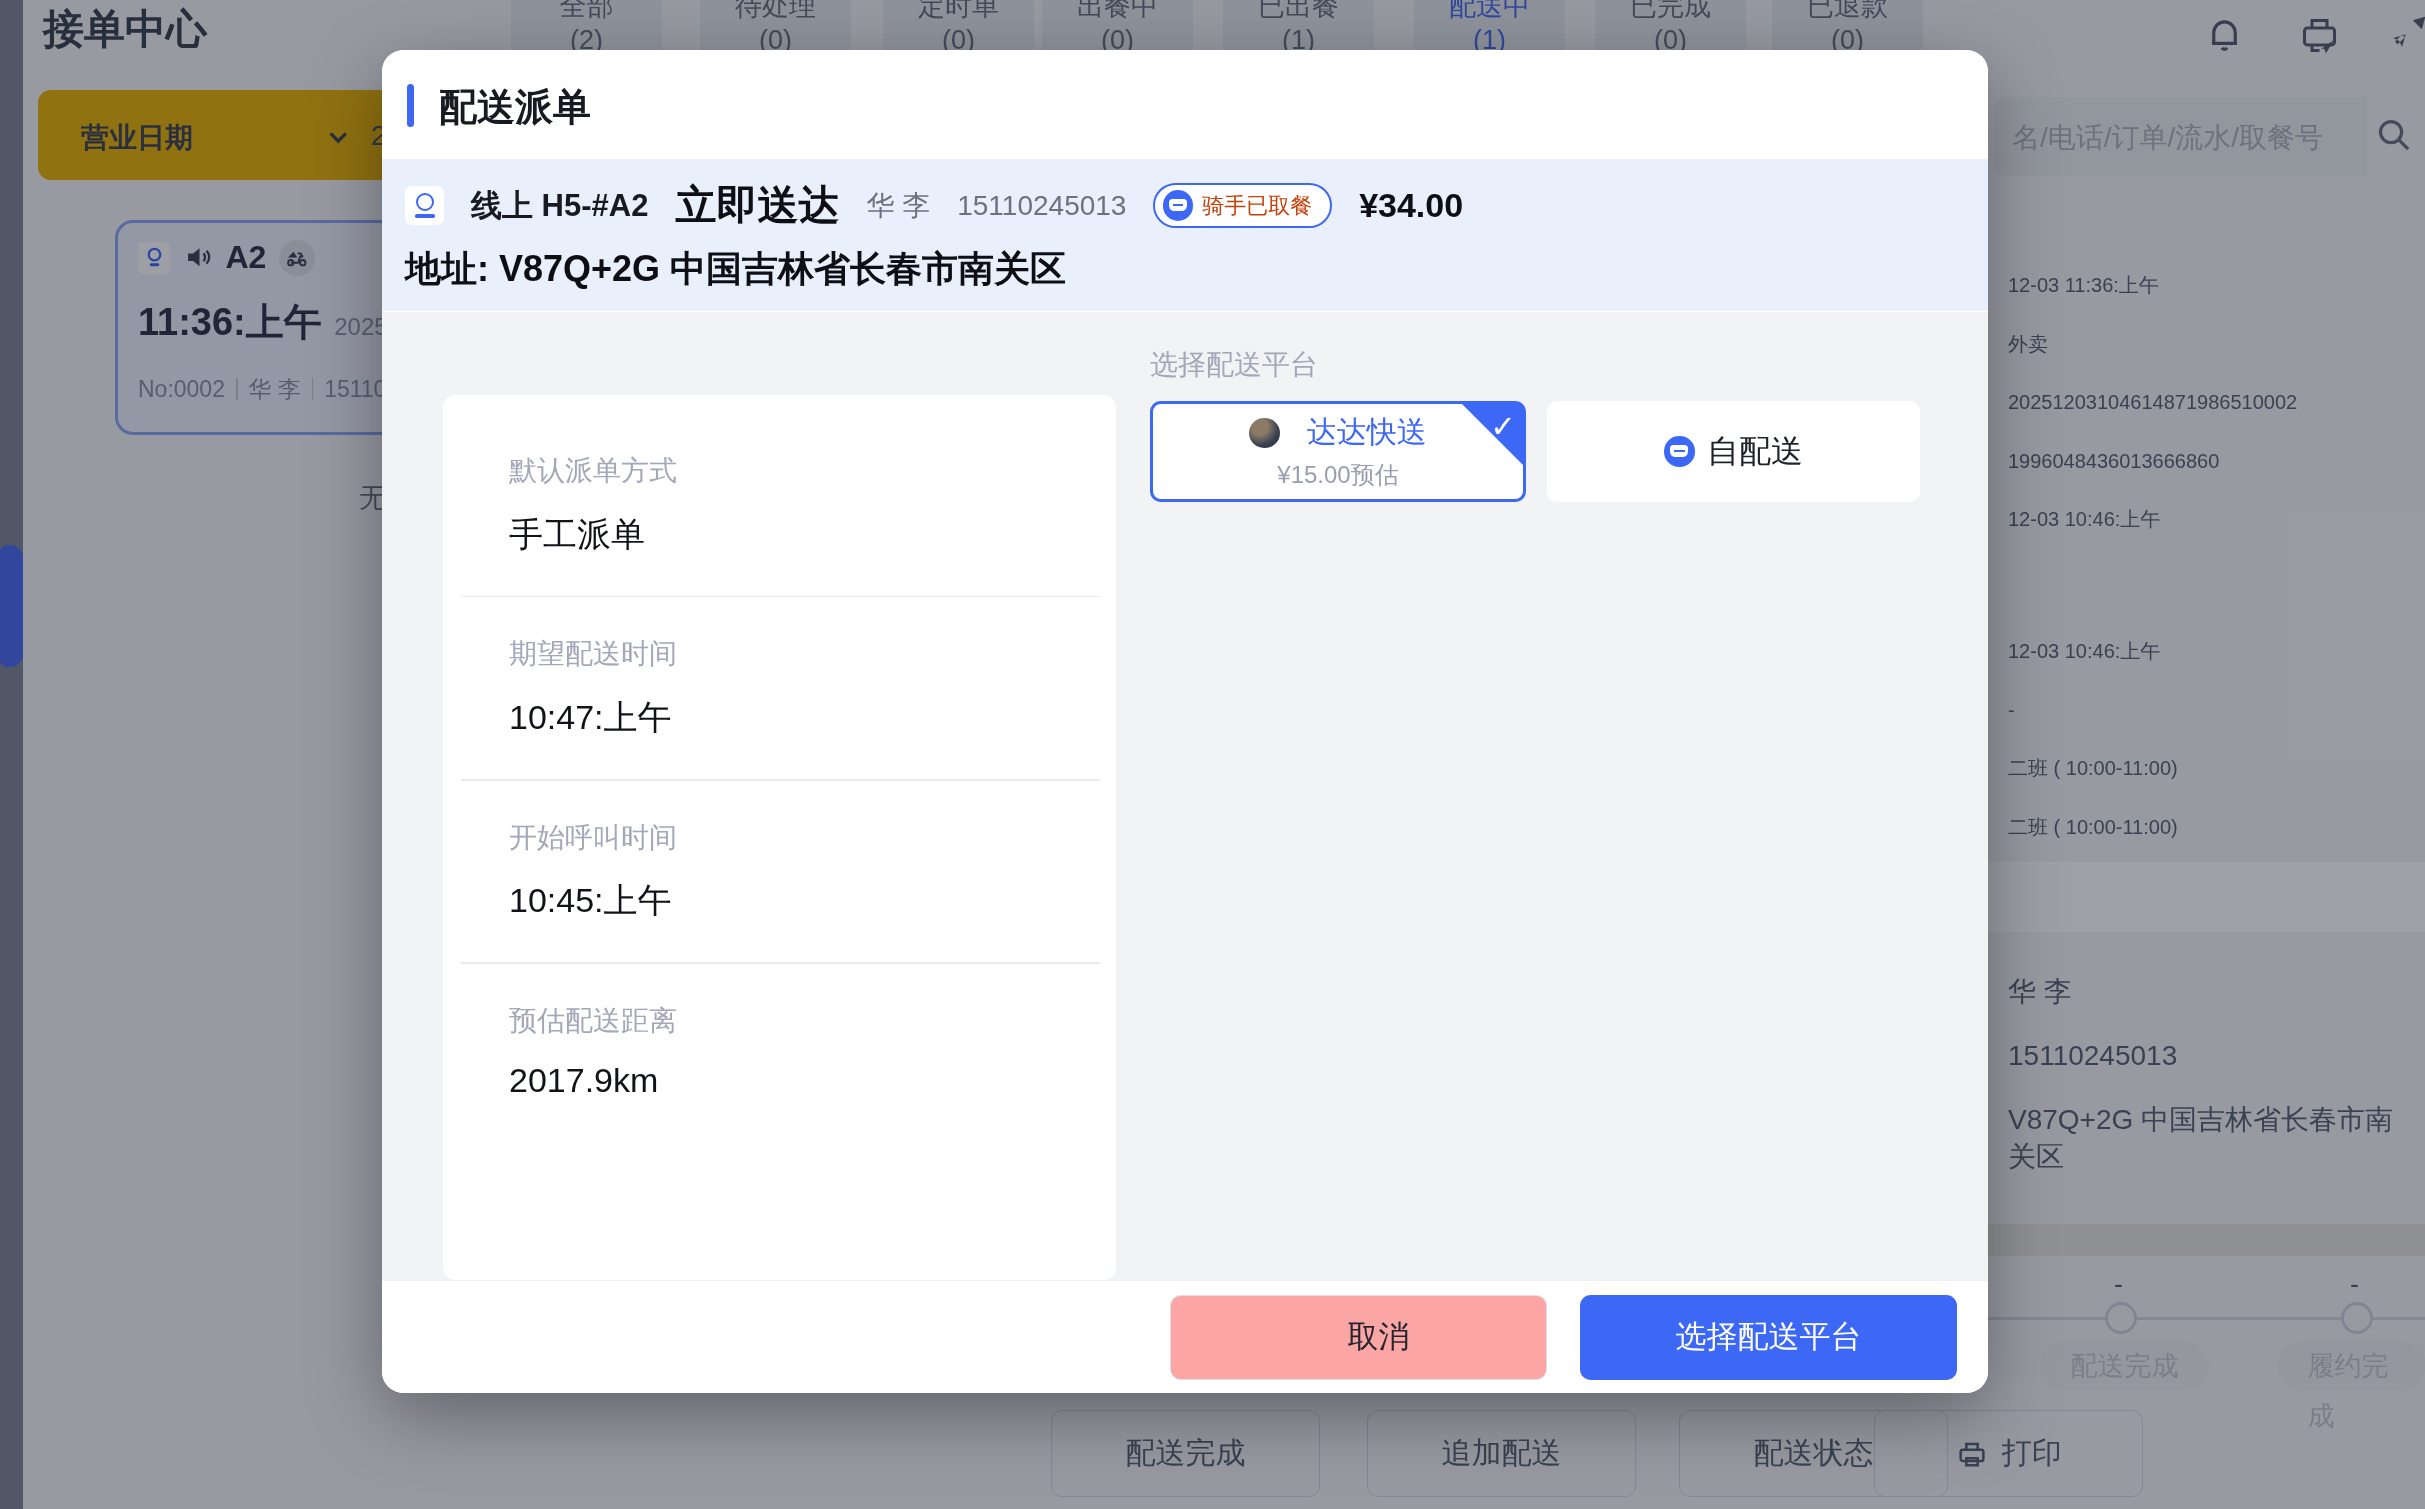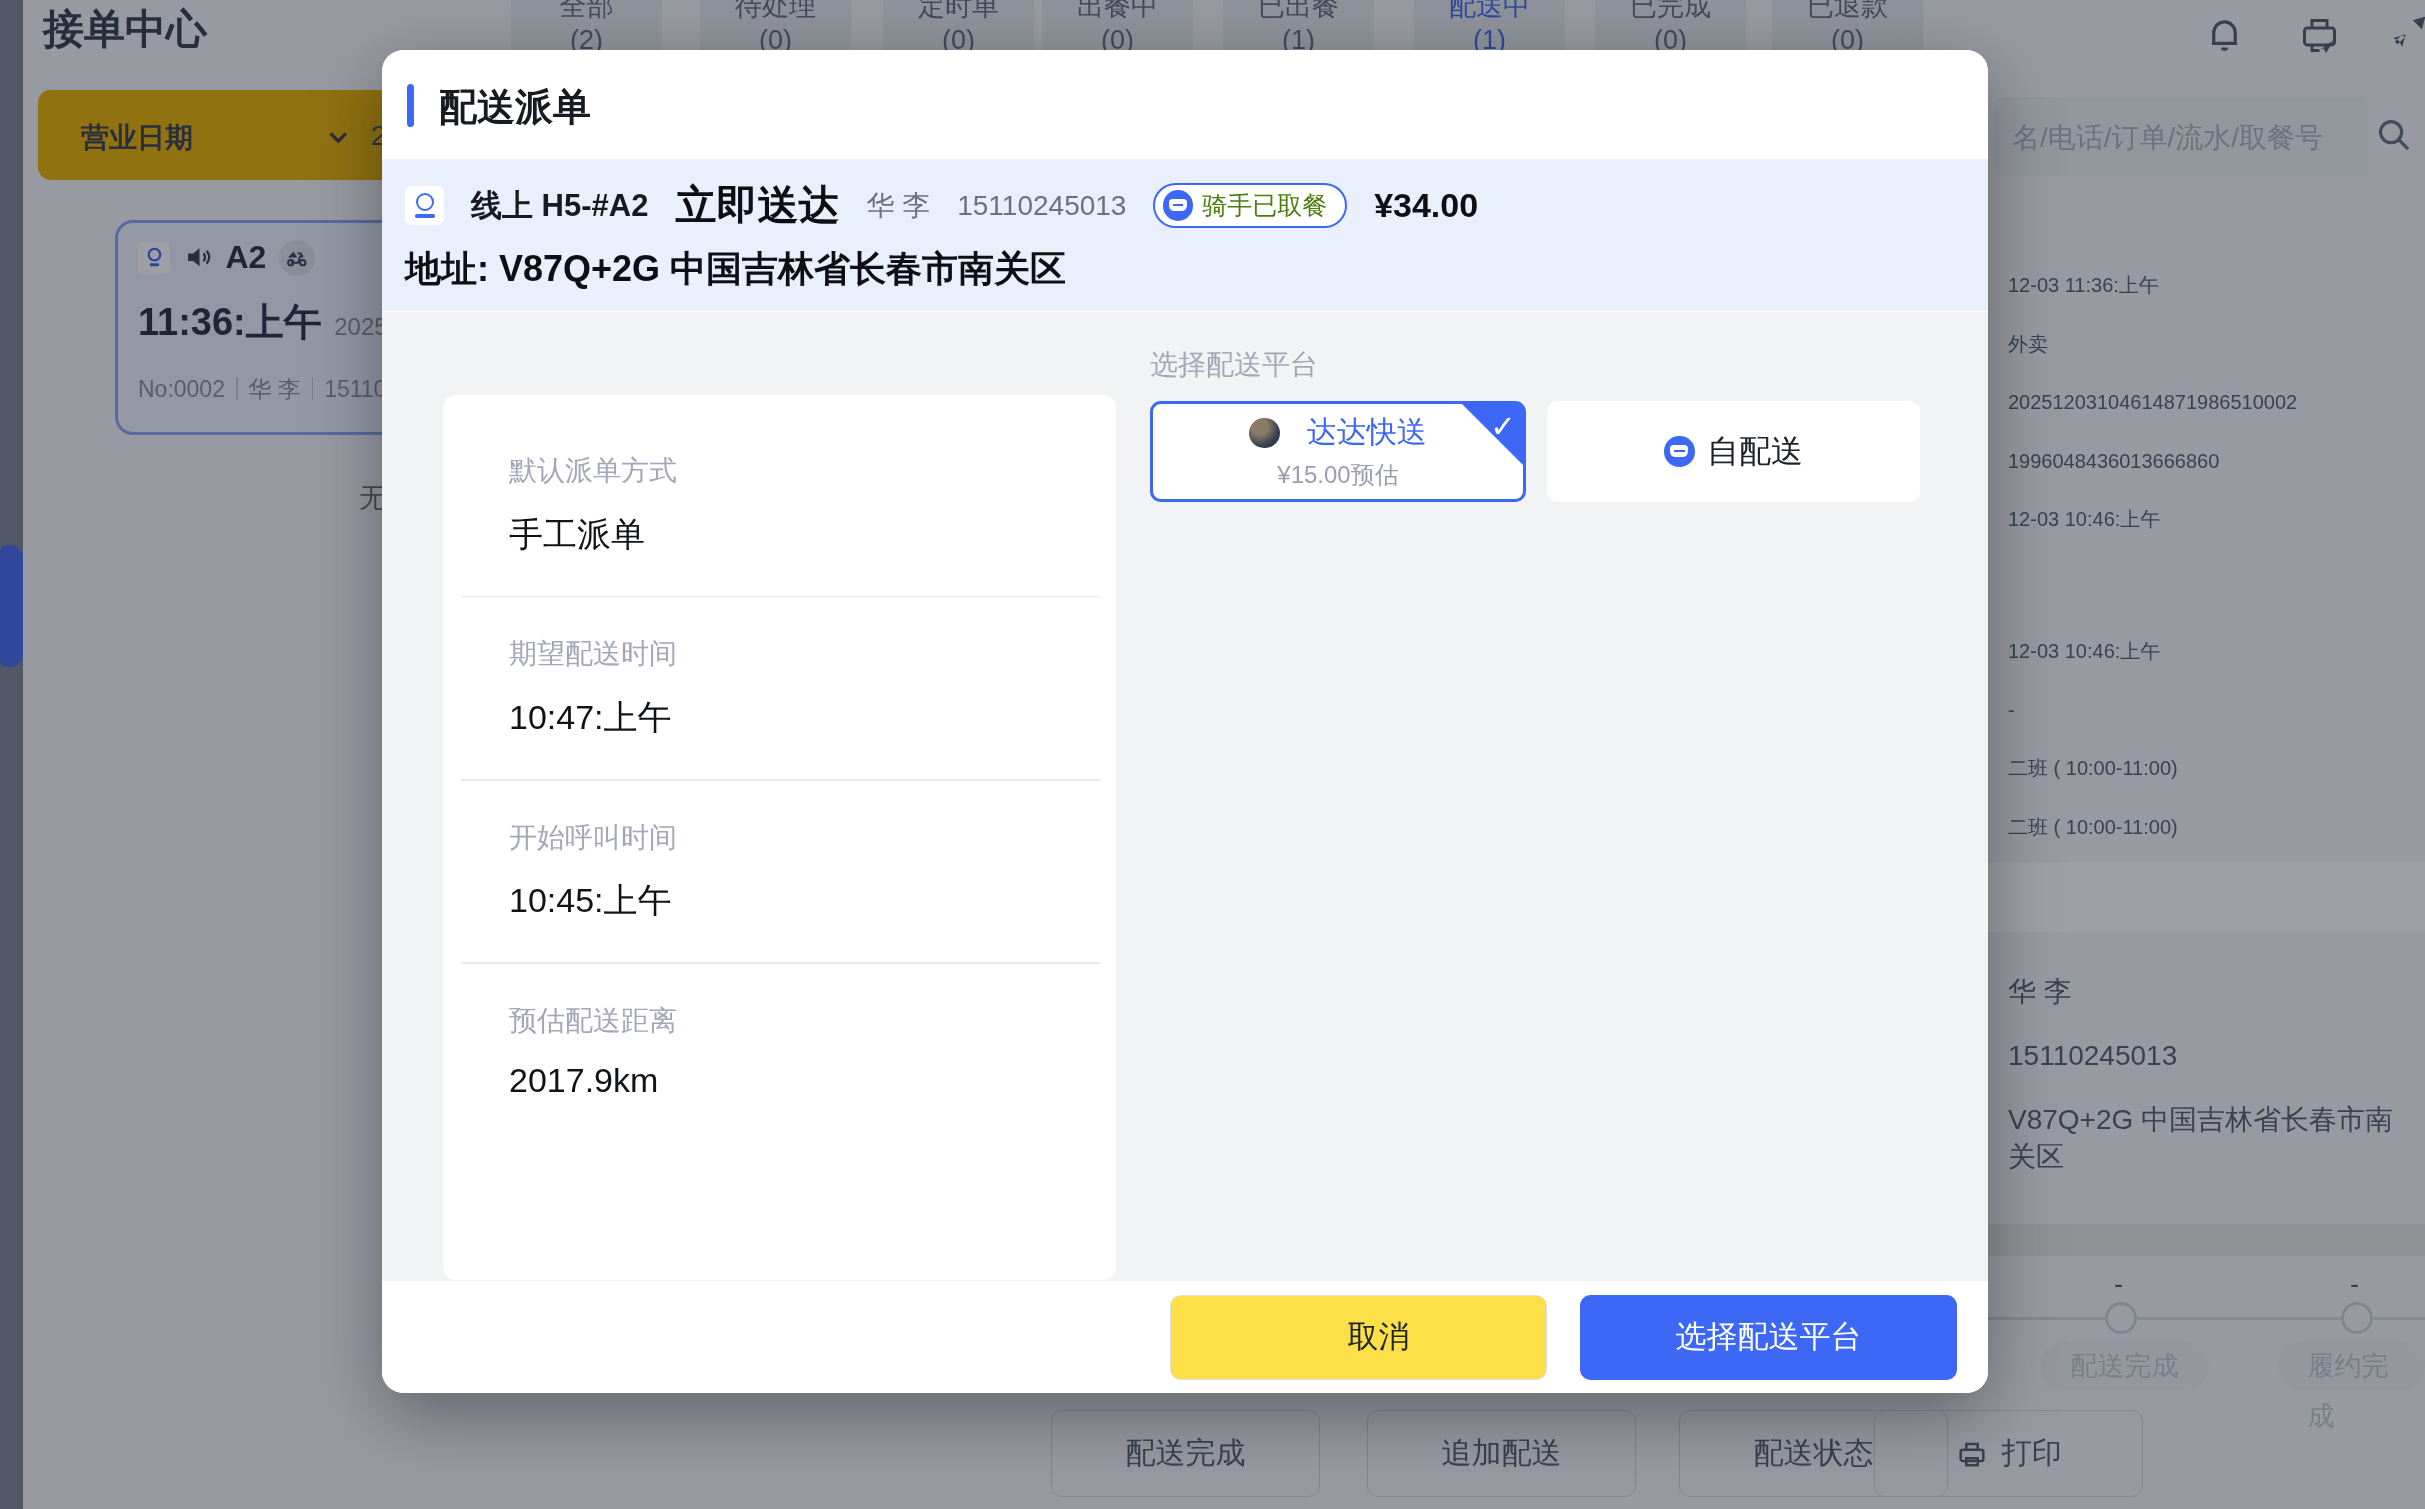--- a/index.html
+++ b/index.html
@@ -68,21 +68,21 @@
 
   .m-band { position:absolute; left:0; top:109px; width:100%; height:152px; background:#eaeffc; }
   .m-band-r1 { position:absolute; left:23px; top:12.5px; height:68px; display:flex; align-items:center; gap:27px; }
   .chip-logo { width:39px; height:39px; background:#fff; border-radius:7.2px; display:flex; flex-direction:column; align-items:center; justify-content:center; gap:2.7px; }
   .chip-logo .dot { width:18px; height:18px; border:2.7px solid #3d68f5; border-radius:50%; }
   .chip-logo .bar { width:20px; height:3.6px; background:#3d68f5; border-radius:1.8px; }
   .m-channel { font-size:31px; font-weight:700; color:#171a20; }
   .m-deliver { font-size:41px; font-weight:700; color:#0d0f14; }
   .m-cust, .m-phone { font-size:28px; color:#6b7180; }
   .m-badge { display:flex; align-items:center; gap:9px; height:45px; padding:0 18px 0 7.2px; border:2.7px solid #3d68f5; border-radius:25px; background:#fff; }
-  .m-badge span { font-size:25px; color:#4d7c0f; }
+  .m-badge span { font-size:22px; color:#c2410c; }
   .helmet { width:30.5px; height:30.5px; border-radius:50%; background:#3d68f5; position:relative; flex:0 0 auto; }
   .helmet:before { content:""; position:absolute; left:6.3px; top:9px; width:18px; height:11.7px; background:#fff; border-radius:3.6px 3.6px 5.4px 5.4px; }
   .helmet:after { content:""; position:absolute; left:10px; top:13.4px; width:10.8px; height:2.7px; background:#3d68f5; }
   .m-amount { font-size:34px; font-weight:700; color:#0d0f14; }
   .m-address { position:absolute; left:23px; top:86px; font-size:36px; font-weight:700; color:#0d0f14; }
 
   .m-body { position:absolute; left:0; top:262px; width:100%; height:968px; background:#f2f3f5; }
   .m-card { position:absolute; left:61px; top:83px; width:673px; height:885px; background:#fff; border-radius:12.5px; padding:57px 18px 0 66px; }
   .m-sec-label { font-size:28px; color:#a3a7b7;font-family:Liberation Serif, serif; }
   .m-sec-value { font-size:34px; font-weight:400; color:#111318; margin-top:21.5px; }
@@ -96,21 +96,21 @@
   .plat-price { font-size:24px; color:#9a9eae; margin-top:5.4px; }
   .plat-b .plat-name-b { font-size:32px; color:#1f2329; }
   .plat-row { display:flex; align-items:center; gap:27px; }
   .avatar { width:30.5px; height:30.5px; border-radius:50%; background:radial-gradient(circle at 35% 30%, #8a7a66 0 28%, #3a4252 62%, #232834 100%); }
   .plat-check { position:absolute; right:-1.8px; top:-1.8px; width:0; height:0; border-top:65px solid #3d68f5; border-left:65px solid transparent; border-radius:0 9px 0 0; }
   .plat-check-glyph { position:absolute; right:7.2px; top:5.4px; color:#fff; font-size:30.5px; font-weight:700; }
 
   .m-footer { position:absolute; left:0; top:1230px; width:100%; height:113px; background:#fff; border-top:1.8px solid #eef0f3;
               display:flex; align-items:center; justify-content:flex-end; gap:33px; padding-right:31px; }
   .btn { height:85px; width:377px; border-radius:10.8px; font-size:31px; display:flex; align-items:center; justify-content:center; font-family:inherit; }
-  .btn-cancel { background:#fde047; border:1.8px solid #dcdfe6; color:#23262e;padding-left:40px; }
+  .btn-cancel { background:#fca5a5; border:1.8px solid #dcdfe6; color:#23262e;padding-left:40px; }
   .btn-primary { background:#3d68f5; border:none; color:#fff; }
 
   svg { display:block; }
 </style>
 </head>
 <body>
 
 <div id="screen">
 
   <div class="bg">

